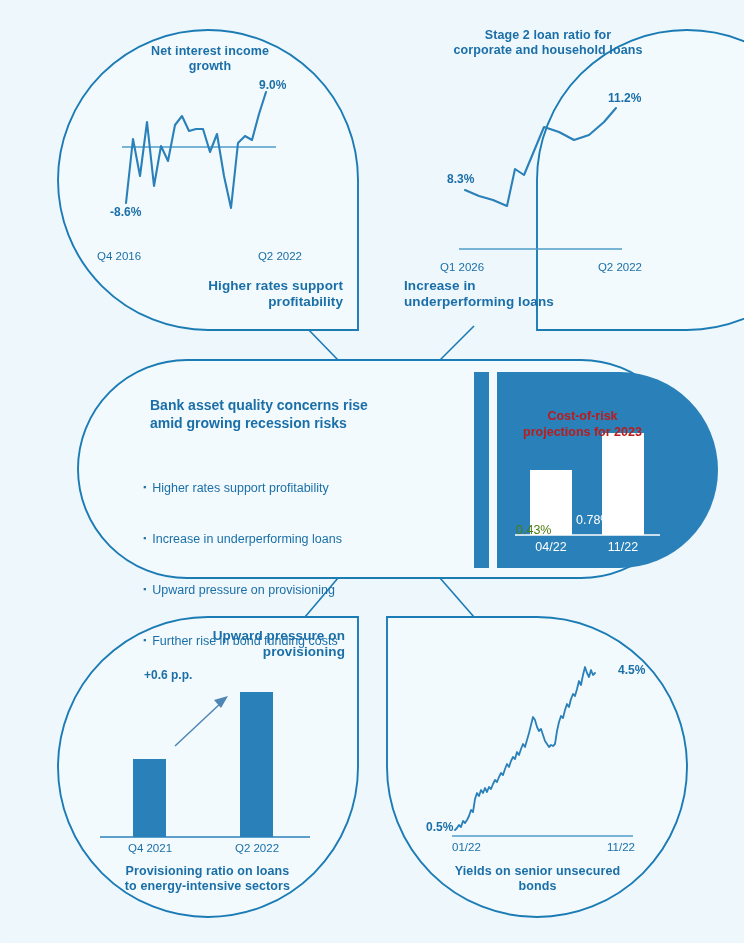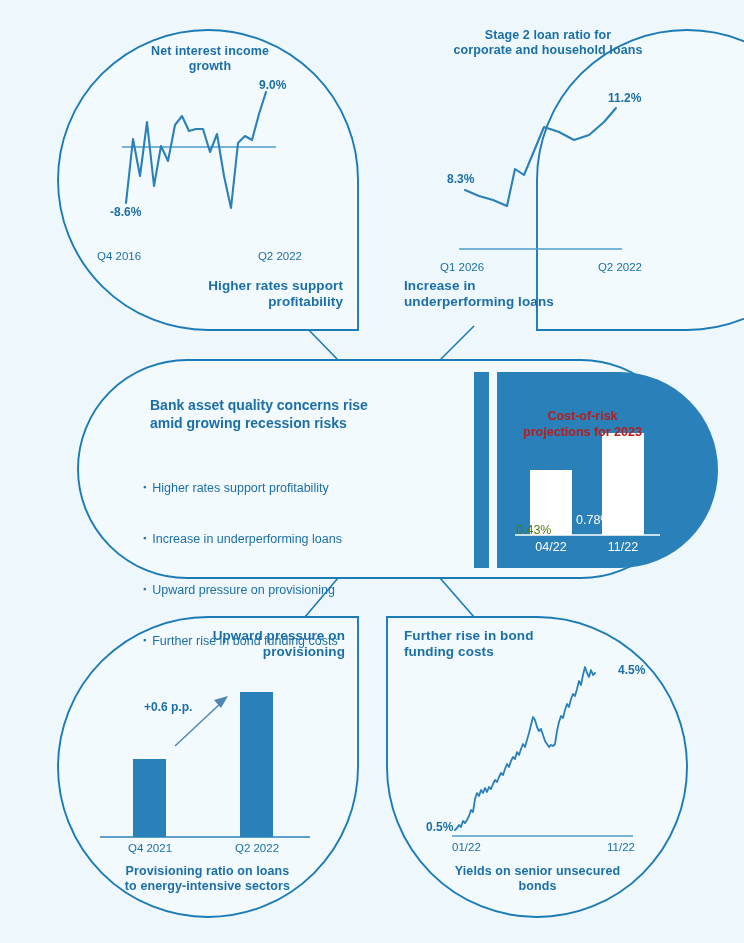--- a/index.html
+++ b/index.html
@@ -219,31 +219,29 @@
 
   <div class="txt bar-val" style="left:576px; top:475px; width:60px; color:#ffffff;margin-top:38px;">0.78%</div>
 
   <div class="txt bar-cat" style="left:521px; top:540px; width:60px; color:#ffffff;">04/22</div>
 
   <div class="txt bar-cat" style="left:593px; top:540px; width:60px; color:#ffffff;">11/22</div>
 
   <div class="txt calloutTitle ta-r" style="left:155px; top:628px; width:190px;">Upward pressure on
 provisioning</div>
 
-  <div class="txt valLbl ta-l" style="left:144px; top:700px; width:80px;">+0.6 p.p.</div>
+  <div class="txt valLbl ta-l" style="left:144px; top:668px; width:80px;">+0.6 p.p.</div>
 
   <div class="txt axlbl ta-c" style="left:110px; top:841px; width:80px;">Q4 2021</div>
 
   <div class="txt axlbl ta-c" style="left:217px; top:841px; width:80px;">Q2 2022</div>
 
   <div class="txt hdr ta-c" style="left:100px; top:864px; width:215px;">Provisioning ratio on loans
 to energy-intensive sectors</div>
 
-  <div class="txt calloutTitle ta-l" style="left:404px; top:628px; width:215px;">Further rise in bond
-funding costs</div>
 
   <div class="txt valLbl ta-l" style="left:618px; top:663px; width:60px;">4.5%</div>
 
   <div class="txt valLbl ta-l" style="left:426px; top:820px; width:60px;">0.5%</div>
 
   <div class="txt axlbl ta-l" style="left:452px; top:840px; width:60px;">01/22</div>
 
   <div class="txt axlbl ta-r" style="left:583px; top:840px; width:52px;">11/22</div>
 
   <div class="txt hdr ta-c" style="left:430px; top:864px; width:215px;">Yields on senior unsecured

